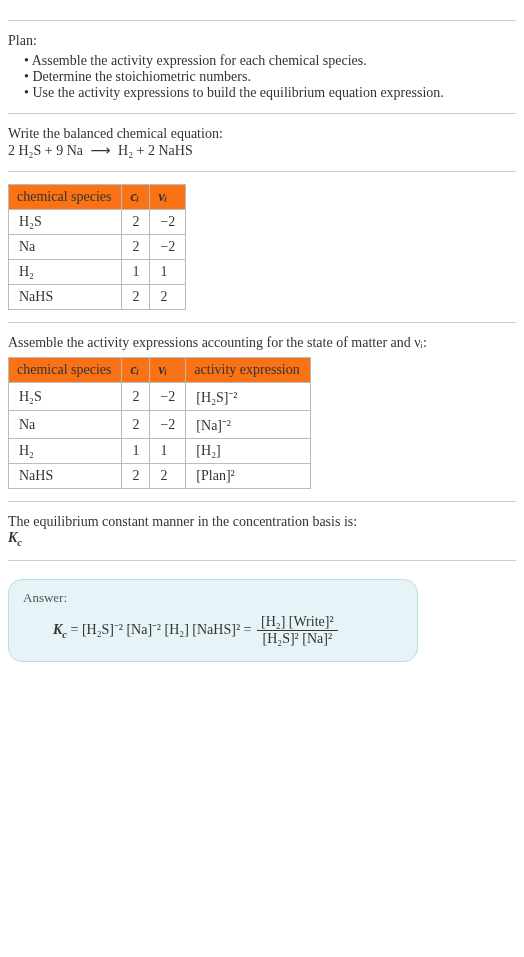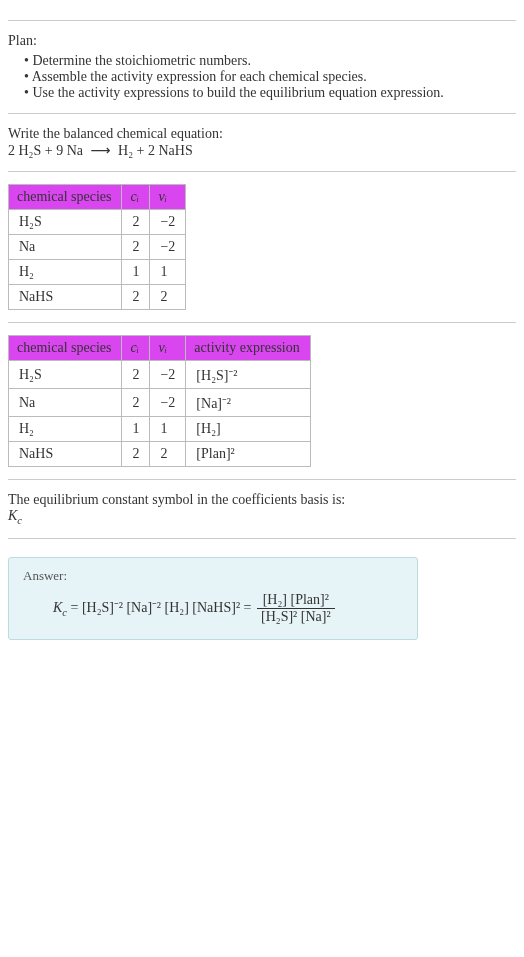--- a/index.html
+++ b/index.html
@@ -23,59 +23,59 @@
     border-collapse: collapse;
     margin-top: 6px;
   }
   table.data td, table.data th {
     border: 1px solid #bbb;
     padding: 4px 10px;
     text-align: left;
     vertical-align: middle;
     font-weight: normal;
   }
-  table.data th { background: #d946ef; padding-left: 8px; }
+  table.data th { background: #f97316; padding-left: 8px; }
   .answer-box {
     background: #e6f3f7;
     border: 1px solid #bcdbe3;
-    border-radius: 3px;
+    border-radius: 14px;
     padding: 10px 14px 14px 14px;
     margin-top: 6px;
     display: inline-block;
     min-width: 380px;
   }
   .answer-label { font-size: 13px; color: #555; }
   .frac {
     display: inline-block;
     vertical-align: middle;
     text-align: center;
     margin: 0 2px;
   }
   .frac .num { display:block; border-bottom:1px solid #333; padding: 0 4px; }
   .frac .den { display:block; padding: 0 4px; }
   .kc-line { margin-top: 8px; margin-left: 30px; }
-  .ital { font-style: italic; }
+  .ital { font-style: italic; font-weight: bold; }
   .arrow { padding: 0 4px; }
   ul.plan { margin: 4px 0 0 0; padding-left: 16px; }
   ul.plan li { list-style: none; text-indent: -12px; padding-left: 12px; }
   ul.plan li::before { content: "• "; }
 </style>
 </head>
 <body>
 
 <div class="section">
 </div>
 
 <hr>
 
 <div class="section">
   <div>Plan:</div>
   <ul class="plan">
+    <li>Assemble the activity expression for each chemical species.</li>
     <li>Determine the stoichiometric numbers.</li>
-    <li>Assemble the activity expression for each chemical species.</li>
     <li>Use the activity expressions to build the equilibrium equation expression.</li>
   </ul>
 </div>
 
 <hr>
 
 <div class="section">
   <div>Write the balanced chemical equation:</div>
   <div class="equation">
     <span>2 H₂S + 9 Na</span>
@@ -114,20 +114,21 @@
       <td>2</td>
       <td>2</td>
     </tr>
   </tbody>
     </table>
 </div>
 
 <hr>
 
 <div class="section">
+  <div>Assemble the activity expressions accounting for the state of matter and νᵢ:</div>
   <table class="data">
     <tbody>
         <tr>
       <th>chemical species</th>
       <th><span class="ital">cᵢ</span></th>
       <th><span class="ital">νᵢ</span></th>
       <th>activity expression</th>
     </tr>
     <tr>
       <td>H₂S</td>
@@ -153,31 +154,31 @@
       <td>2</td>
       <td>[Plan]²</td>
     </tr>
   </tbody>
     </table>
 </div>
 
 <hr>
 
 <div class="section">
-  <div>The equilibrium constant symbol in the coefficients basis is:</div>
+  <div>The equilibrium constant manner in the concentration basis is:</div>
   <div><span class="ital">K<sub>c</sub></span></div>
 </div>
 
 <hr>
 
 <div class="section">
   <div class="answer-box">
     <div class="answer-label">Answer:</div>
     <div class="kc-line">
       <span class="ital">K<sub>c</sub></span>
       <span>= [H₂S]⁻² [Na]⁻² [H₂] [NaHS]² =</span>
       <span class="frac">
-        <span class="num">[H₂] [Plan]²</span>
+        <span class="num">[H₂] [Write]²</span>
         <span class="den">[H₂S]² [Na]²</span>
       </span>
     </div>
   </div>
 </div>
 
 </body></html>

